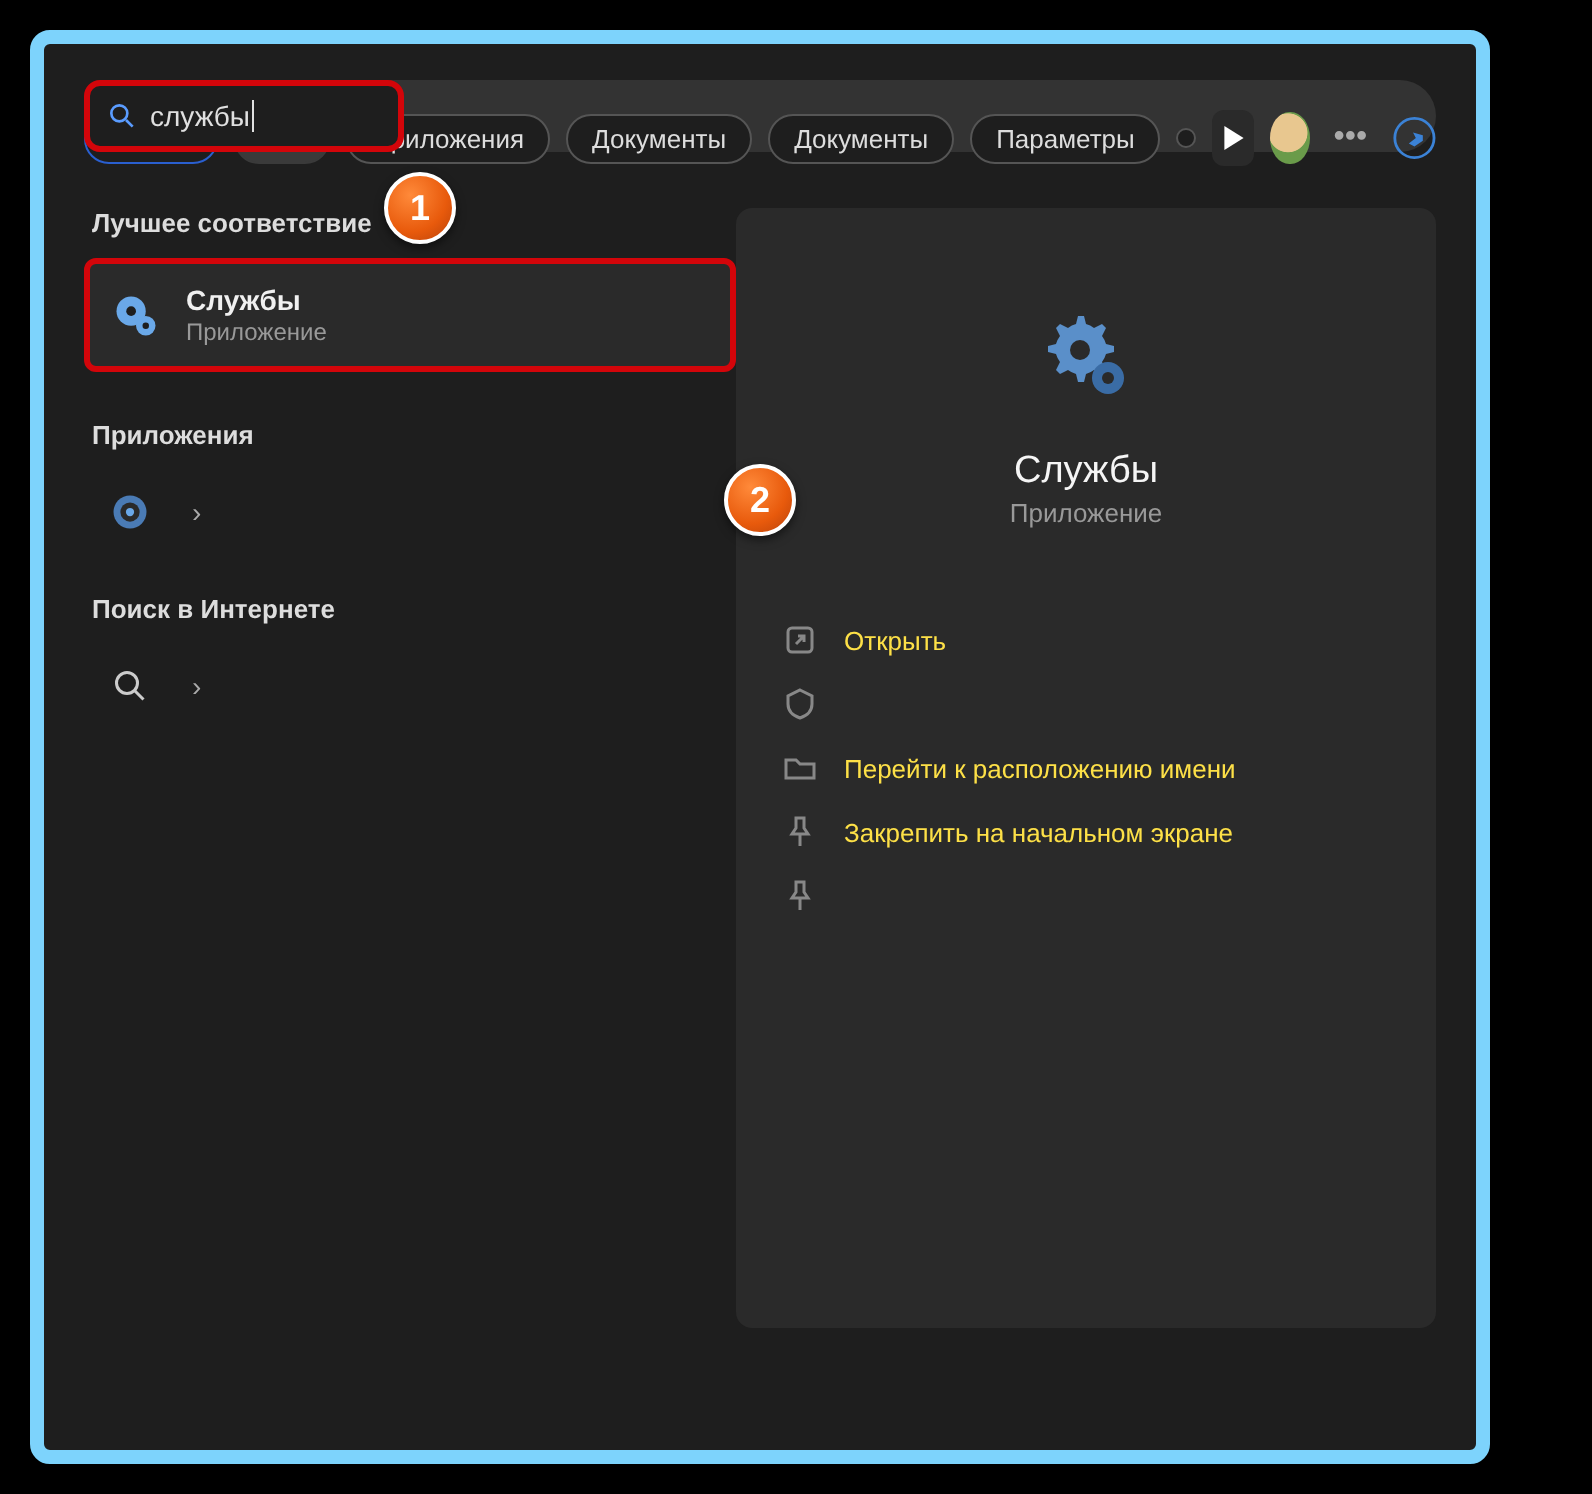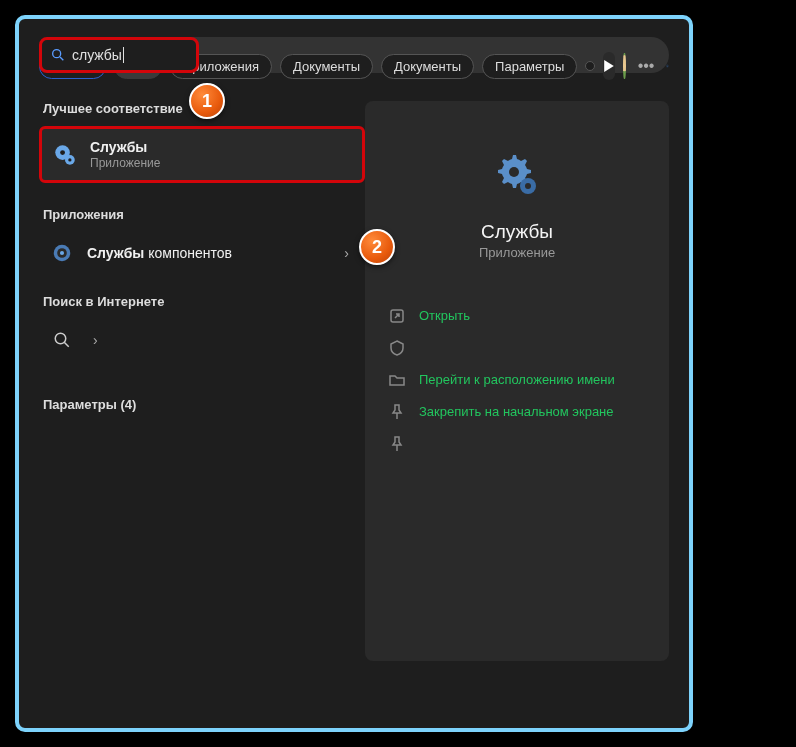--- a/index.html
+++ b/index.html
@@ -6,23 +6,23 @@
   body {
     background: #000;
     font-family: "Segoe UI", Arial, sans-serif;
     width: 796px;
     height: 747px;
     overflow: hidden;
     padding: 15px;
   }
   .window {
     background: #1e1e1e;
-    border: 4px solid #7dd3fc;
+    border: 7px solid #7dd3fc;
     border-radius: 10px;
-    width: 678px;
+    width: 730px;
     height: 717px;
     padding: 18px 20px;
     position: relative;
   }
   .search-row {
     position: relative;
     margin-bottom: 14px;
   }
   .search-box {
     position: relative;
@@ -195,22 +195,23 @@
   }
   .detail-sub {
     color: #999;
     font-size: 13px;
   }
   .action-list {
     margin-top: 18px;
   }
   .action-item {
     display: flex;
+    align-items: center;
     padding: 8px 0;
-    color: #22c55e;
+    color: #fde047;
     font-size: 13px;
     cursor: pointer;
     gap: 14px;
   }
   .action-icon {
     width: 16px; height: 16px;
     color: #888;
     flex-shrink: 0;
   }
   .callout {
@@ -316,42 +317,38 @@
       <div class="section-header">Приложения</div>
 
       <div class="result-item">
         <div class="result-icon">
           <svg width="22" height="22" viewBox="0 0 32 32">
               <circle cx="16" cy="16" r="12" fill="#4a7bb5"></circle>
               <circle cx="16" cy="16" r="7" fill="#2a2a2a"></circle>
               <circle cx="16" cy="16" r="3" fill="#6aa8e8"></circle>
             </svg>
         </div>
-        <div class="result-text">
-          <span class="result-title"><b>Службы</b><span> компонентов</span></span>
-        </div>
         <div class="chevron">›</div>
       </div>
 
       <div class="sep"></div>
       <div class="section-header">Поиск в Интернете</div>
 
       <div class="result-item">
         <div class="result-icon">
           <svg width="18" height="18" viewBox="0 0 24 24">
               <circle cx="10" cy="10" r="7" fill="none" stroke="#ccc" stroke-width="2"></circle>
               <line x1="15" y1="15" x2="21" y2="21" stroke="#ccc" stroke-width="2"></line>
             </svg>
         </div>
         <div class="chevron">›</div>
       </div>
 
       <div class="sep"></div>
       <div class="sep"></div>
-      <div class="section-header">Параметры (4)</div>
 
     </div>
 
     <div class="right-col">
       <div class="detail-center">
         <svg class="detail-icon" viewBox="0 0 48 48">
           <g class="gear-svg">
             <path d="M20 4 l3 0 l1 4 a12 12 0 0 1 4 2 l4 -2 l2 2 l-2 4 a12 12 0 0 1 2 4 l4 1 l0 3 l-4 1 a12 12 0 0 1 -2 4 l2 4 l-2 2 l-4 -2 a12 12 0 0 1 -4 2 l-1 4 l-3 0 l-1 -4 a12 12 0 0 1 -4 -2 l-4 2 l-2 -2 l2 -4 a12 12 0 0 1 -2 -4 l-4 -1 l0 -3 l4 -1 a12 12 0 0 1 2 -4 l-2 -4 l2 -2 l4 2 a12 12 0 0 1 4 -2 z" fill="#5a8fc9"></path>
             <circle cx="21" cy="21" r="5" fill="#2a2a2a"></circle>
             <circle cx="35" cy="35" r="8" fill="#3a6ca5"></circle>

